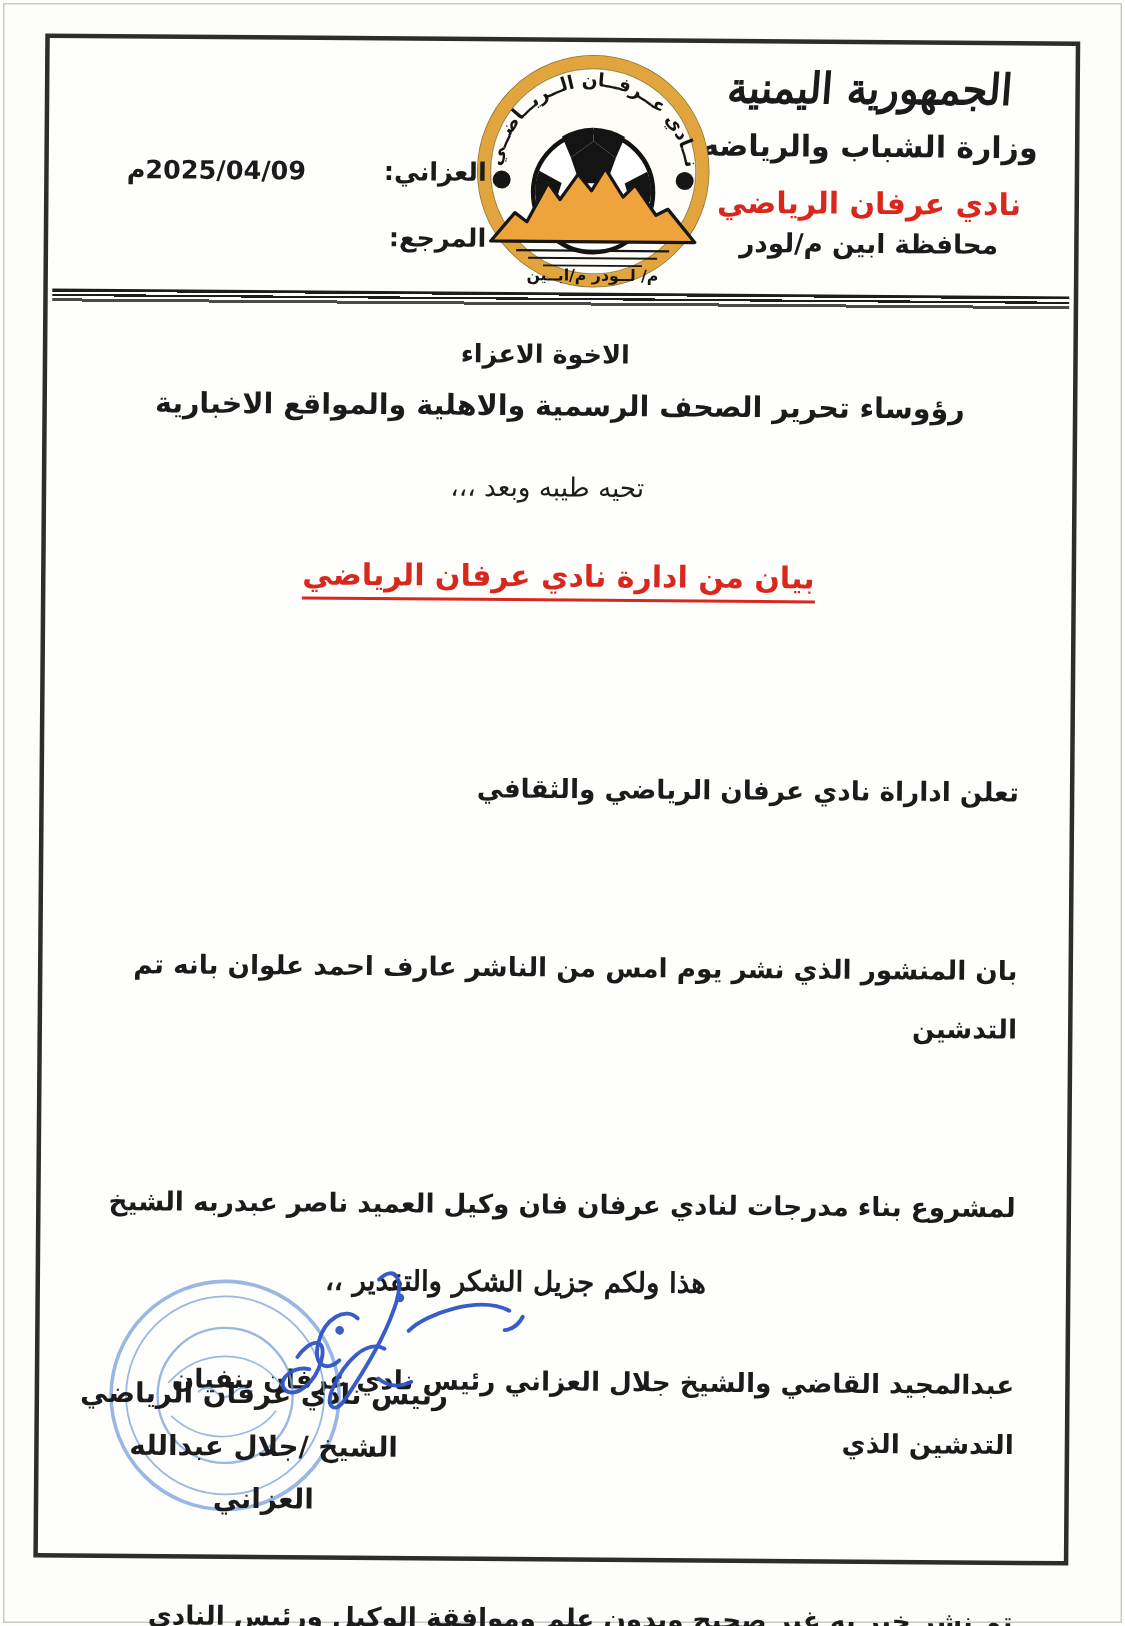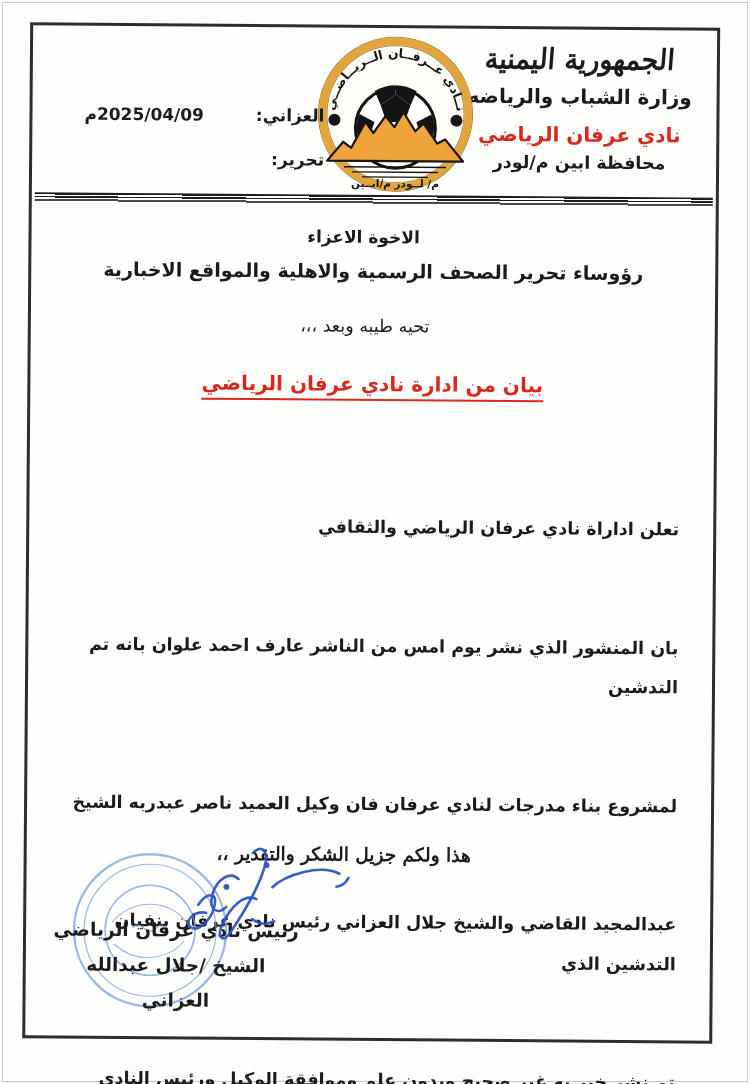--- a/index.html
+++ b/index.html
@@ -144,21 +144,21 @@
         <text x="81" y="153" font-size="10.5" font-weight="bold" fill="#141414" text-anchor="middle">م/ لــودر م/ابــين</text>
       </svg>
     </div>
 
     <div class="meta-block">
       <div class="meta-row">
         <span class="meta-label">العزاني:</span>
         <span class="meta-value">2025/04/09م</span>
       </div>
       <div class="meta-row">
-        <span class="meta-label">تحرير:</span>
+        <span class="meta-label">المرجع:</span>
         <span class="meta-value"></span>
       </div>
     </div>
 
     <div class="header-sep"></div>
 
     <div class="sal1">الاخوة الاعزاء</div>
     <div class="sal2">رؤوساء تحرير الصحف الرسمية والاهلية والمواقع الاخبارية</div>
     <div class="greeting">تحيه طيبه وبعد ،،،</div>
 

